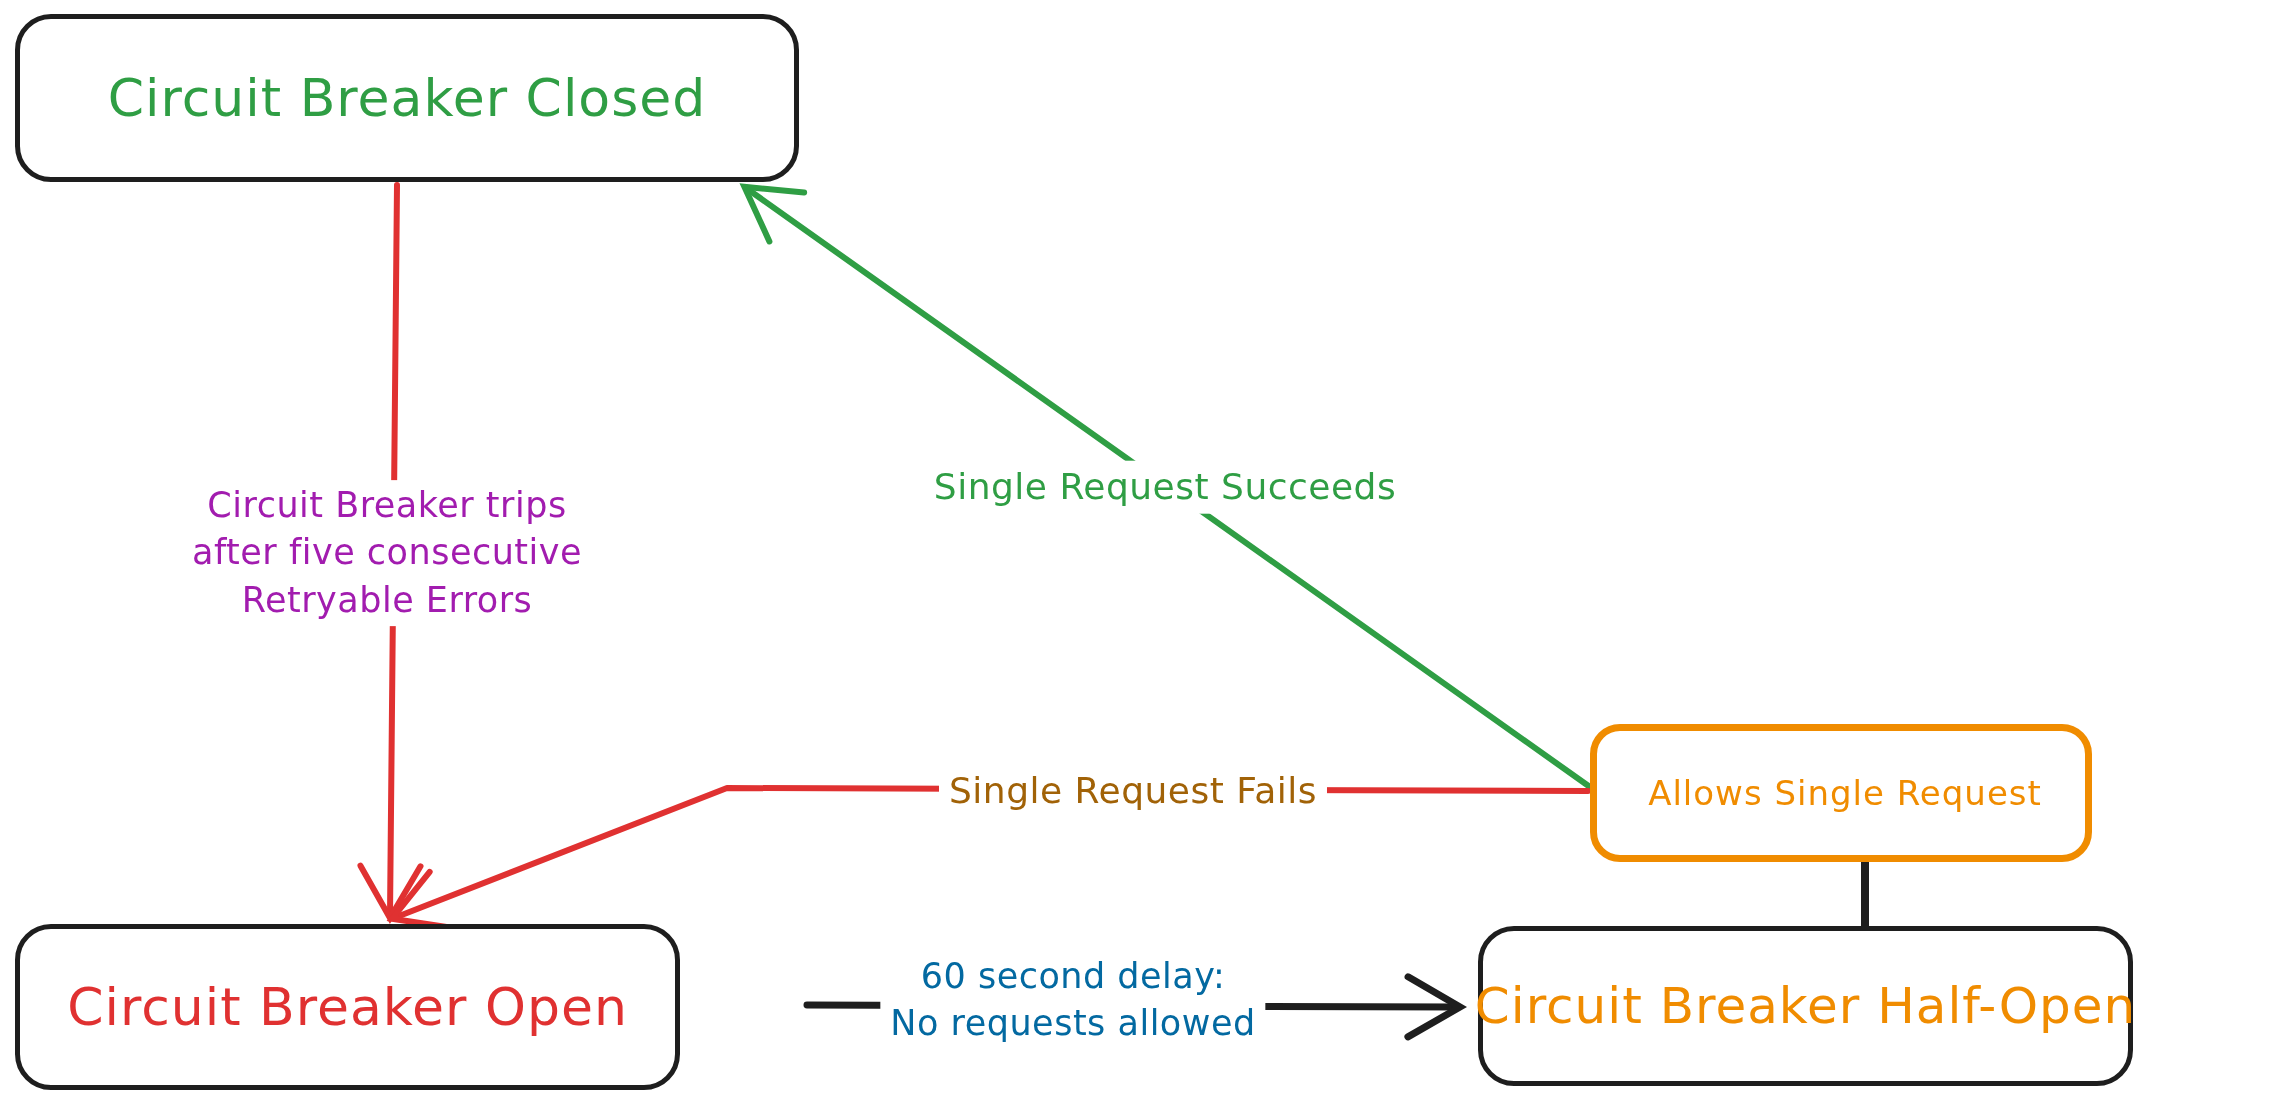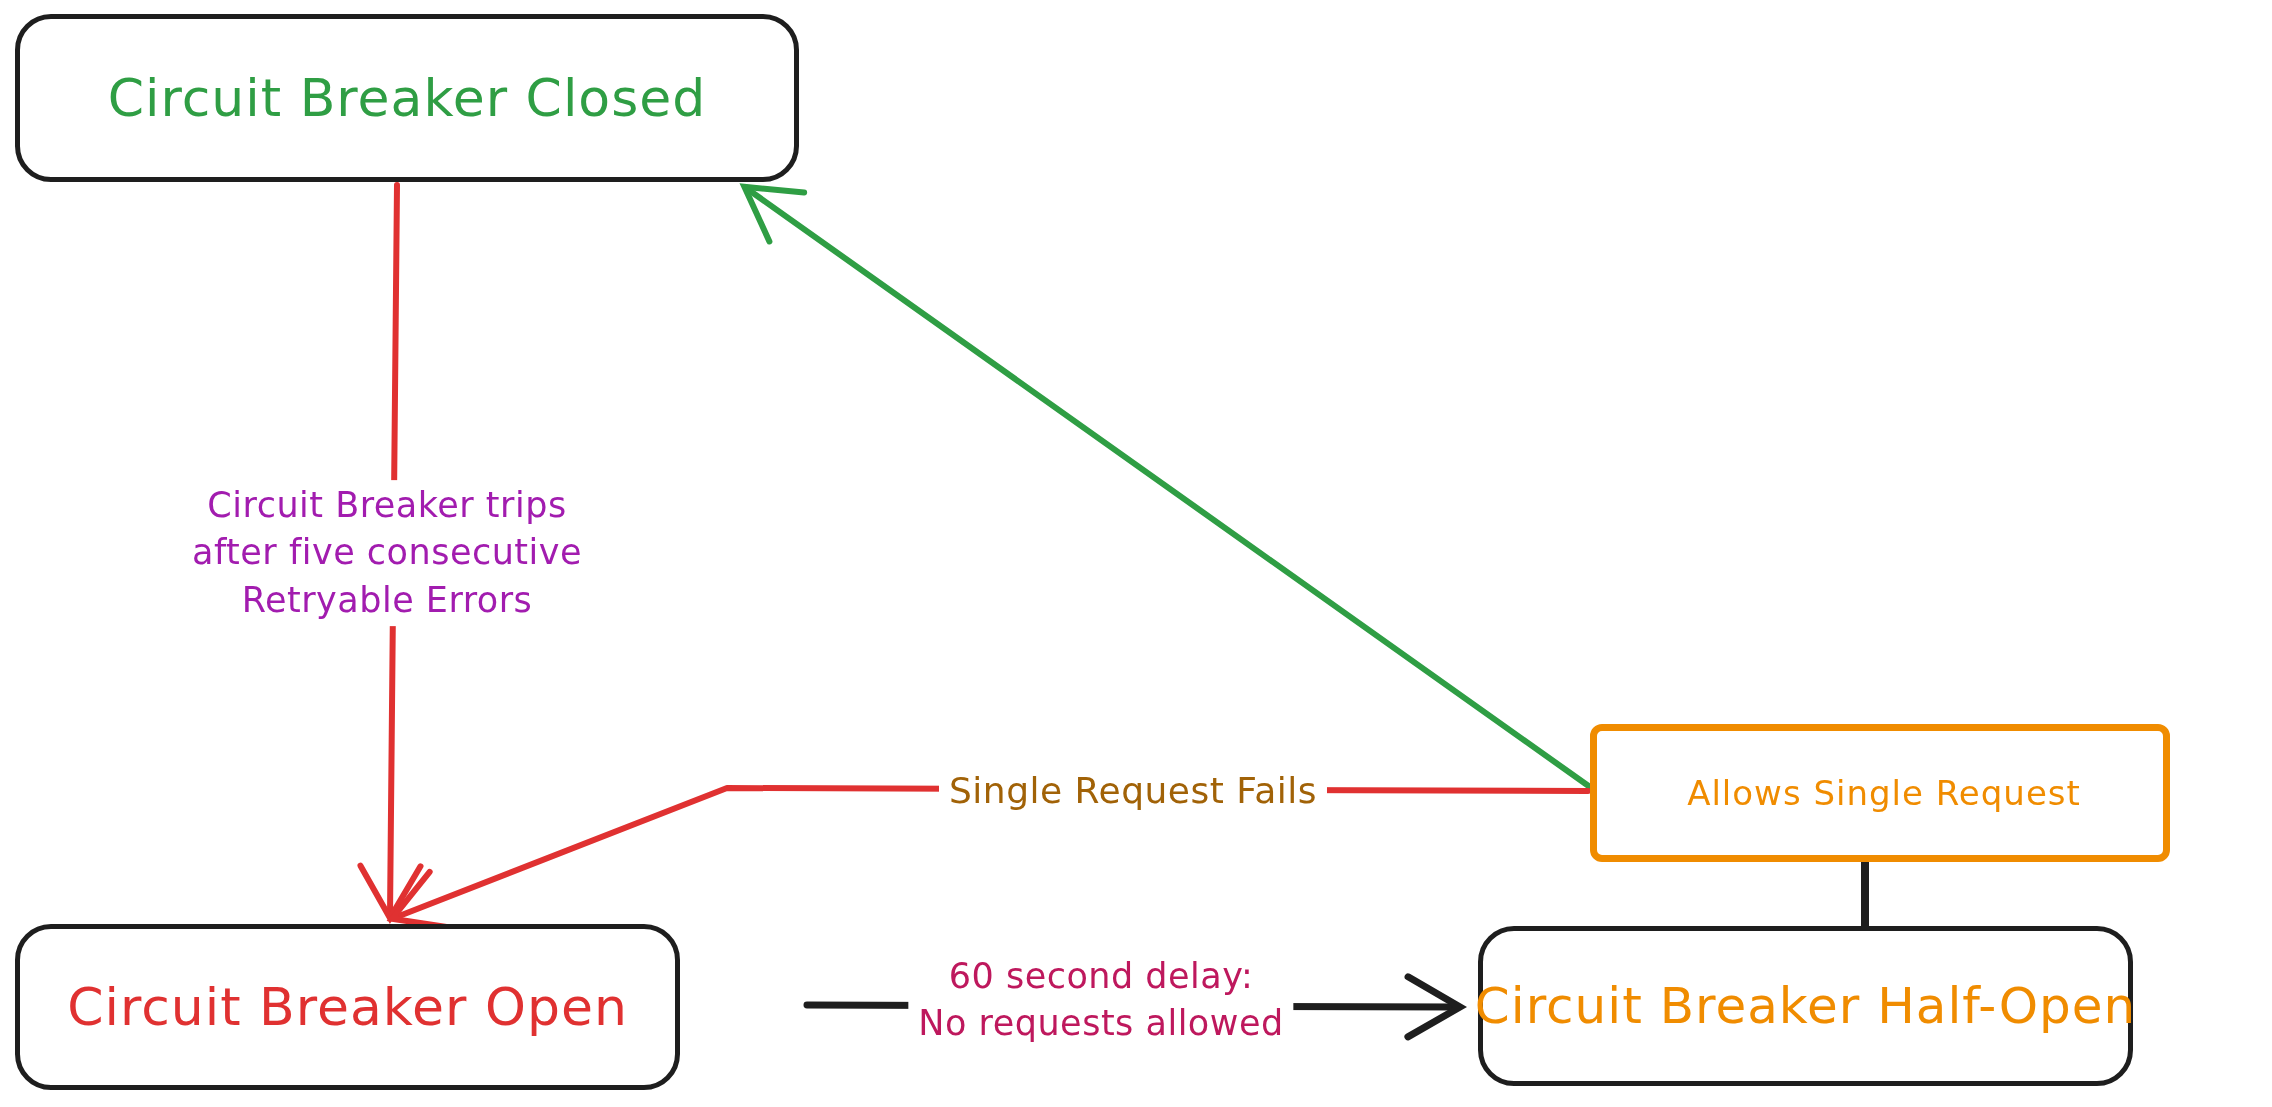--- a/index.html
+++ b/index.html
@@ -26,23 +26,23 @@
     text-align: center;
   }
   .state-box.black-border {
     border: 5px solid #1e1e1e;
     border-radius: 36px;
   }
   #closed-box  { left: 15px;   top: 14px;  width: 784px; height: 168px; }
   #open-box    { left: 15px;   top: 924px; width: 665px; height: 166px; }
   #halfopen-box{ left: 1478px; top: 926px; width: 655px; height: 160px; }
   #allows-box  {
-    left: 1590px; top: 724px; width: 580px; height: 138px;
+    left: 1590px; top: 724px; width: 502px; height: 138px;
     border: 7px solid #f08c00;
-    border-radius: 12px;
+    border-radius: 30px;
     padding-left: 8px;
   }
   .state-label {
     font-size: 52px;
     letter-spacing: 1px;
     white-space: nowrap;
   }
   #closed-box  .state-label { color: #2f9e44; }
   #open-box    .state-label { color: #e03131; }
   #halfopen-box .state-label { color: #f08c00; font-size: 50px; }
@@ -55,21 +55,21 @@
     text-align: center;
     white-space: pre-line;
     padding: 2px 10px;
     line-height: 1.35;
     font-size: 36px;
     letter-spacing: 0.5px;
   }
   #trip-label     { left: 387px;  top: 553px;  color: #a21caf; font-size: 35px; }
   #succeeds-label { left: 1165px; top: 487px;  color: #2f9e44; }
   #fails-label    { left: 1133px; top: 791px;  color: #a16207; }
-  #delay-label    { left: 1101px; top: 1000px; color: #be185d; font-size: 35px; font-weight: 500; }
+  #delay-label    { left: 1073px; top: 1000px; color: #0369a1; font-size: 35px; font-weight: 500; }
 </style>
 </head>
 <body>
 
 <div id="canvas">
 
   <svg id="edges" viewBox="0 0 2272 1107" xmlns="http://www.w3.org/2000/svg">
     <defs>
       <marker id="arrow-red" viewBox="-64 -40 128 80" refX="-2" refY="0" markerWidth="128" markerHeight="80" orient="auto" markerUnits="userSpaceOnUse">
         <path d="M-52,-30 L0,0 L-52,30" fill="none" stroke="#e03131" stroke-width="6" stroke-linecap="round"></path>
@@ -106,19 +106,20 @@
   </div>
 
   <div id="allows-box" class="state-box">
     <span class="state-label">Allows Single Request</span>
   </div>
 
   <div id="trip-label" class="edge-label">Circuit Breaker trips
 after five consecutive
 Retryable Errors</div>
 
+  <div id="succeeds-label" class="edge-label">Single Request Succeeds</div>
 
   <div id="fails-label" class="edge-label">Single Request Fails</div>
 
   <div id="delay-label" class="edge-label">60 second delay:
 No requests allowed</div>
 
 </div>
 
 </body></html>

